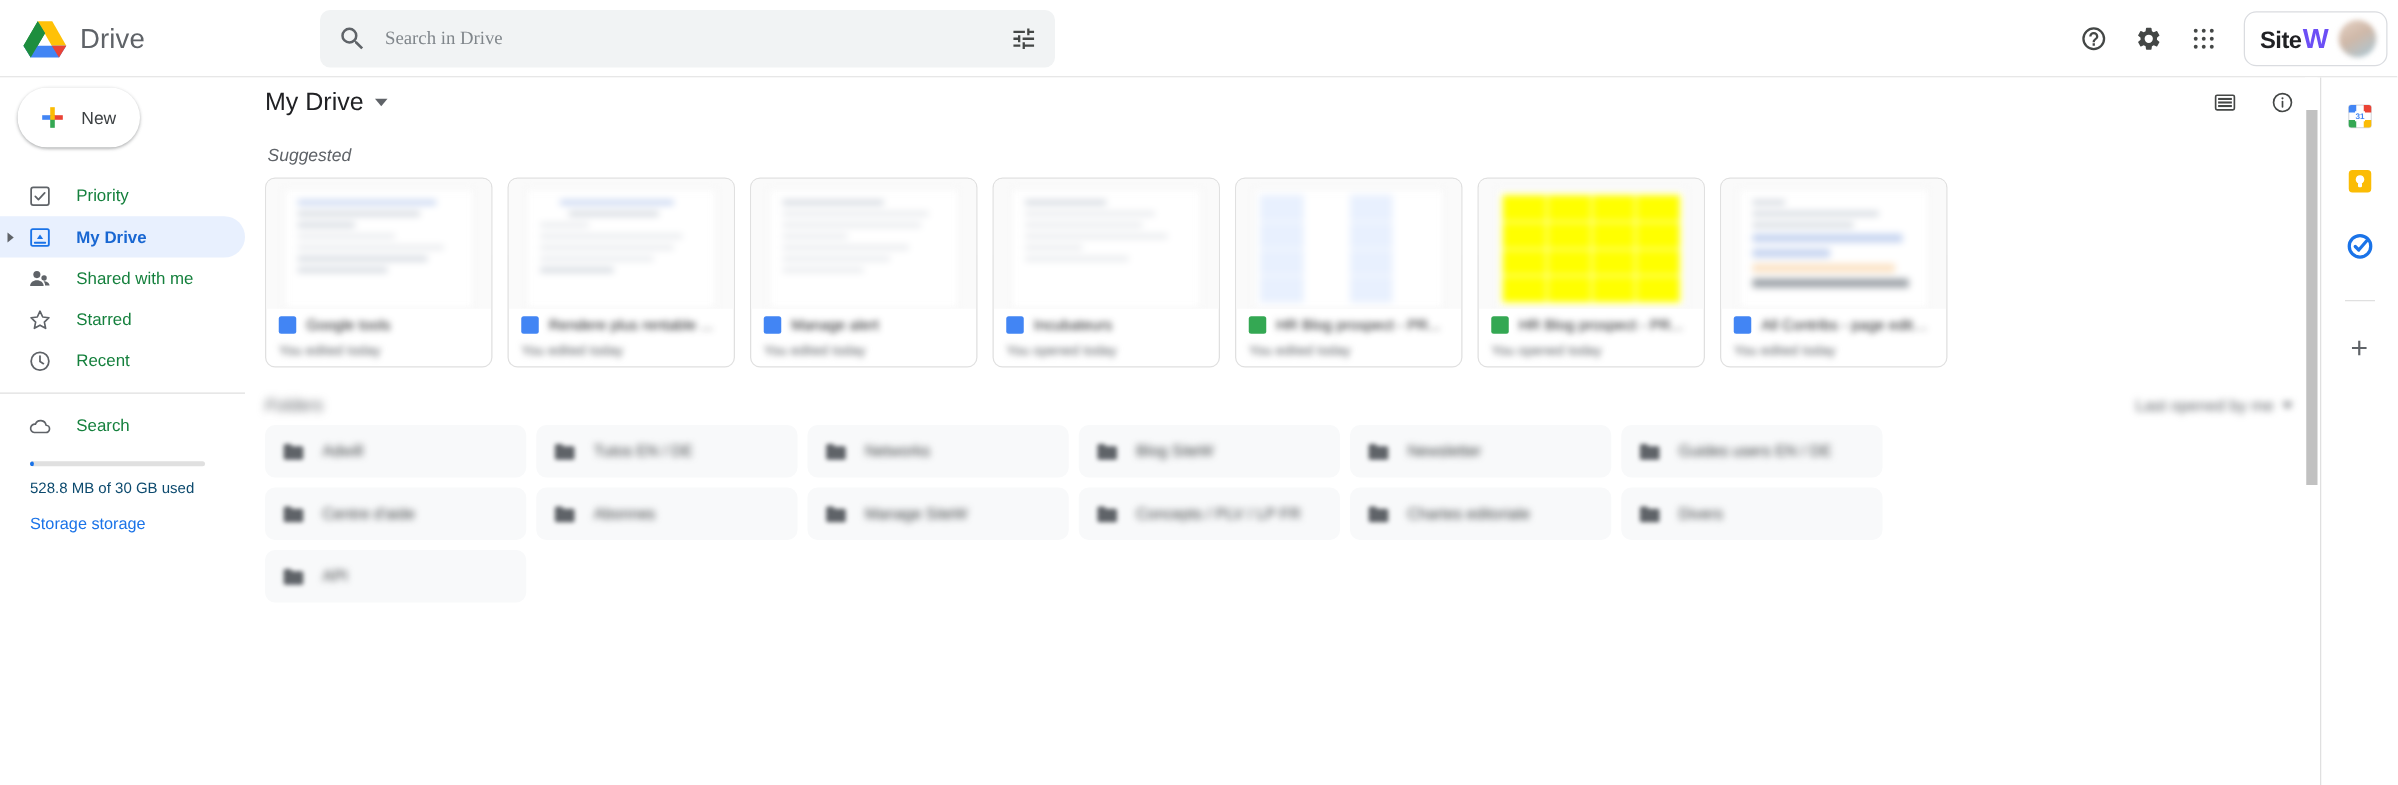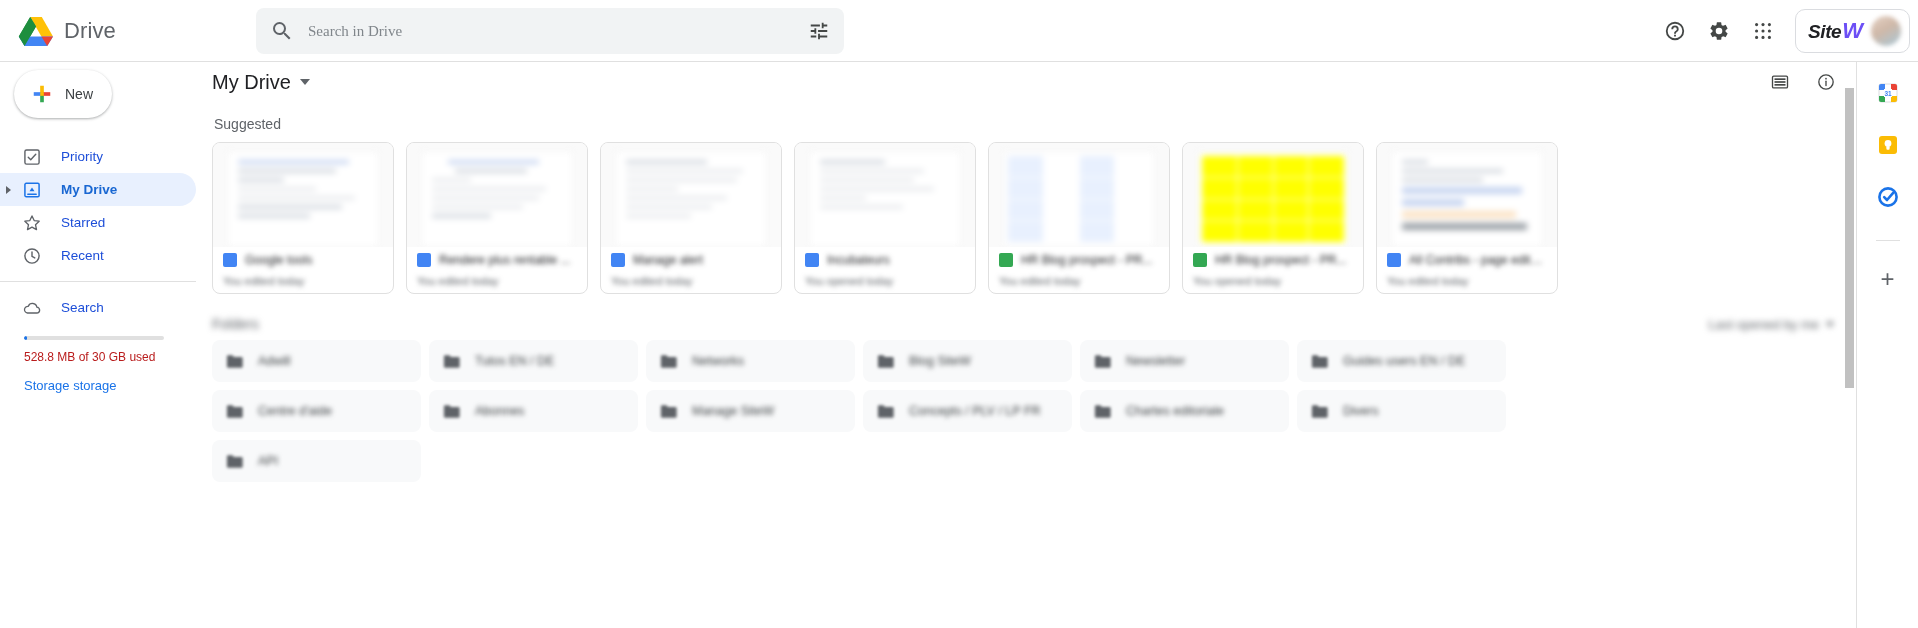--- a/index.html
+++ b/index.html
@@ -44,21 +44,21 @@
     display: flex; align-items: center; gap: 4px;
   }
   .icon-btn {
     width: 40px; height: 40px; border-radius: 50%;
     display: flex; align-items: center; justify-content: center;
     color: #444746; cursor: pointer; background: none; border: none;
   }
   .account-chip {
     display: flex; align-items: center; gap: 8px;
     height: 44px; border: 1px solid #dadce0; border-radius: 10px;
-    padding: 0 8px 0 12px; margin-left: 8px; background: #fff; cursor: pointer; font-style: italic;
+    padding: 0 8px 0 12px; margin-left: 8px; background: #fff; cursor: pointer;
   }
   .sitew-logo { display: flex; align-items: baseline; font-weight: bold; font-size: 19px; }
   .sitew-dark { color: #202124; letter-spacing: -.4px; }
   .sitew-w { color: #6c4ff5; font-size: 22px; margin-left: 1px; }
   .avatar {
     width: 30px; height: 30px; border-radius: 50%;
     background: linear-gradient(150deg,#e6d3c6 0%,#cfb8a8 45%,#a8c8d8 100%);
     filter: blur(2.2px);
   }
 
@@ -75,39 +75,39 @@
     padding-left: 16px; cursor: pointer;
     font-size: 14px; color: #3c4043;
   }
   .plus-g { width: 22px; height: 22px; flex: none; }
 
   .nav { margin-top: 22px; }
   .nav-item {
     position: relative; display: flex; align-items: center;
     height: 33px; padding-left: 22px; cursor: pointer;
     border-radius: 0 18px 18px 0; margin-right: 0; width: 196px;
-    font-size: 13.5px; color: #1d4ed8;
+    font-size: 13.5px; color: #15803d;
   }
   .nav-item.active { background: #e8f0fe; color: #1967d2; font-weight: bold; }
   .nav-item .nav-icon { width: 20px; height: 20px; flex: none; color: #5f6368; }
   .nav-item.active .nav-icon { color: #1a73e8; }
   .nav-item .nav-label { margin-left: 19px; white-space: nowrap; }
   .expander {
     position: absolute; left: 6px; top: 50%; transform: translateY(-50%);
     width: 0; height: 0; border-left: 5px solid #5f6368;
     border-top: 4px solid transparent; border-bottom: 4px solid transparent;
   }
   .nav-sep { height: 1px; background: #e0e0e0; margin: 9px 0 9px 0; width: 196px; }
 
   .storage-bar {
     margin: 12px 0 0 24px; width: 140px; height: 4px; border-radius: 2px;
     background: #e0e0e0; overflow: hidden;
   }
   .storage-fill { height: 4px; width: 3px; background: #1a73e8; border-radius: 2px; }
-  .storage-text { margin: 10px 0 0 24px; font-size: 12px; color: #b91c1c; }
+  .storage-text { margin: 10px 0 0 24px; font-size: 12px; color: #0c4a6e; }
   .manage-link {
     margin: 14px 0 0 24px; font-size: 13px; color: #1a73e8; cursor: pointer;
     display: inline-block;
   }
 
   
   .main {
     position: absolute; top: 62px; left: 196px; width: 1658px; height: 566px;
     background: #fff; overflow: hidden;
   }
@@ -122,21 +122,21 @@
     border-right: 5px solid transparent; border-top: 6px solid #5f6368;
   }
   .header-right {
     position: absolute; right: 0; top: 0; height: 40px;
     display: flex; align-items: center; gap: 6px; padding-right: 8px;
   }
 
   .scroll-area { height: 526px; position: relative; padding-left: 16px; }
 
   .section-label {
-    font-size: 14px; color: #5f6368; margin: 14px 0 10px 2px;
+    font-size: 14px; color: #5f6368; margin: 14px 0 10px 2px; font-style: italic;
   }
   .section-label.blurred { filter: blur(3.4px); }
 
   .cards-row {
     display: flex; gap: 12px; padding-right: 6px;
   }
   .file-card {
     width: 182px; height: 152px; border: 1px solid #e0e0e0; border-radius: 8px;
     background: #fff; overflow: hidden; cursor: pointer;
     display: flex; flex-direction: column; flex: none;
@@ -309,20 +309,31 @@
         <span class="nav-icon">
           <svg viewBox="0 0 24 24" width="20" height="20" fill="none" stroke="currentColor" stroke-width="1.8">
             <rect x="3.5" y="4" width="17" height="16" rx="1.5"></rect>
             <path d="M12 9l3 4.5H9z" fill="currentColor" stroke="none"></path>
             <path d="M7 17h10" stroke-linecap="round"></path>
           </svg>
         </span>
         <span class="nav-label">My Drive</span>
       </div>
 
+      <div class="nav-item">
+        <span class="nav-icon">
+          <svg viewBox="0 0 24 24" width="20" height="20" fill="currentColor">
+            <circle cx="9" cy="8" r="3.4"></circle>
+            <path d="M2.5 19c0-3.4 2.9-5.6 6.5-5.6s6.5 2.2 6.5 5.6z"></path>
+            <path d="M16 8.6a2.6 2.6 0 1 1-.2 5.2 2.6 2.6 0 0 1 .2-5.2z"></path>
+            <path d="M16.6 14.4c2.6.3 4.6 1.9 4.6 4.1h-4.3c0-1.6-.5-3-1.5-4.1z"></path>
+          </svg>
+        </span>
+        <span class="nav-label">Shared with me</span>
+      </div>
 
       <div class="nav-item">
         <span class="nav-icon">
           <svg viewBox="0 0 24 24" width="20" height="20" fill="none" stroke="currentColor" stroke-width="1.6" stroke-linejoin="round">
             <path d="M12 3.5l2.6 5.6 6 .7-4.4 4.2 1.2 6-5.4-3-5.4 3 1.2-6L3.4 9.8l6-.7z"></path>
           </svg>
         </span>
         <span class="nav-label">Starred</span>
       </div>
 

